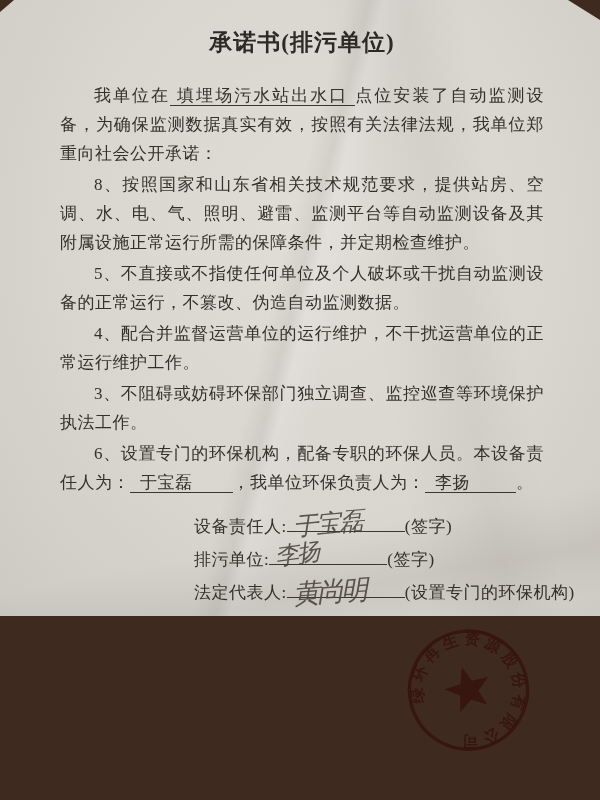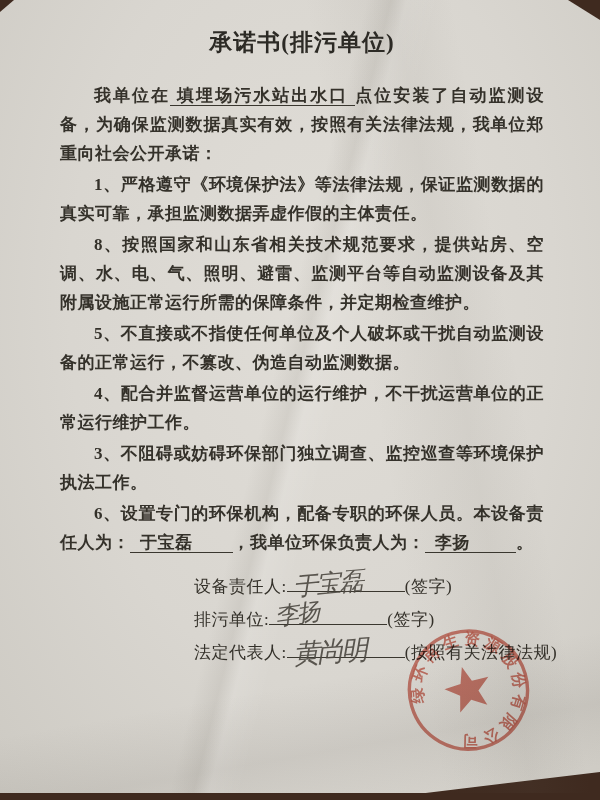--- a/index.html
+++ b/index.html
@@ -2,41 +2,41 @@
 <html><head>
 <meta charset="utf-8">
 <style>
   html,body{margin:0;padding:0;}
   body{
     width:600px;height:800px;overflow:hidden;
     background:#3f2a1f;
     font-family:"Liberation Serif","DejaVu Serif",serif;
     position:relative;
   }
-  .page{position:absolute;inset:0;width:600px;height:793px;}
+  .page{position:absolute;inset:0;width:600px;height:616px;}
   .paper{
     position:absolute;inset:0;
     background:radial-gradient(ellipse at 52% 38%, #e0ddd7 0%, #d9d6d0 55%, #cdcac3 100%);
     clip-path:polygon(14px 0, 568px 0, 600px 20px, 600px 772px, 368px 800px, 0 800px, 0 12px);
   }
   .crease1{position:absolute;inset:0;pointer-events:none;
     background:linear-gradient(104deg, transparent 46%, rgba(110,105,95,0.10) 49%, rgba(255,255,255,0.10) 51%, transparent 55%);}
   .crease2{position:absolute;inset:0;pointer-events:none;
     background:linear-gradient(80deg, transparent 60%, rgba(110,105,95,0.08) 72%, transparent 80%),
                linear-gradient(170deg, transparent 82%, rgba(100,95,88,0.10) 90%, transparent 97%);}
   .sheet{
     position:absolute;left:60px;top:24px;width:484px;
     color:#34312a;
     font-size:17px;line-height:29px;letter-spacing:0.5px;
   }
   .title{
     text-align:center;font-size:23px;font-weight:bold;color:#2c2a25;
     letter-spacing:1px;margin:4px 0 24px 0;
   }
-  .para{margin:2px 0;text-indent:2em;text-align:justify;font-weight:bold;}
+  .para{margin:2px 0;text-indent:2em;text-align:justify;}
   .blank{border-bottom:1.6px solid #3a372f;padding:0 7px;}
   .blank-name1{border-bottom:1.6px solid #3a372f;padding:0 6px 0 10px;padding-right:40px;}
   .blank-name2{border-bottom:1.6px solid #3a372f;padding:0 6px 0 10px;padding-right:46px;}
   .sig-block{margin:10px 0 0 134px;}
   .sig-row{height:33px;line-height:33px;white-space:nowrap;}
   .sig-line{display:inline-block;width:118px;border-bottom:1.7px solid #3a372f;position:relative;height:24px;vertical-align:baseline;}
   .handwrite{
     position:absolute;left:6px;bottom:-9px;
     font-family:cursive;
     font-style:italic;font-size:25px;color:#4b4740;
@@ -58,35 +58,34 @@
 <div class="page">
   <div class="paper"></div>
   <div class="crease1"></div>
   <div class="crease2"></div>
 
   <div class="sheet">
     <div class="title">承诺书(排污单位)</div>
 
     <p class="para"><span>我单位在</span><span class="blank">填埋场污水站出水口</span><span>点位安装了自动监测设备，为确保监测数据真实有效，按照有关法律法规，我单位郑重向社会公开承诺：</span></p>
 
-    <p class="para">1、严格遵守《环境保护法》等法律法规，保证监测数据的真实可靠，承担监测数据弄虚作假的主体责任。</p>
     <p class="para">8、按照国家和山东省相关技术规范要求，提供站房、空调、水、电、气、照明、避雷、监测平台等自动监测设备及其附属设施正常运行所需的保障条件，并定期检查维护。</p>
     <p class="para">5、不直接或不指使任何单位及个人破坏或干扰自动监测设备的正常运行，不篡改、伪造自动监测数据。</p>
     <p class="para">4、配合并监督运营单位的运行维护，不干扰运营单位的正常运行维护工作。</p>
     <p class="para">3、不阻碍或妨碍环保部门独立调查、监控巡查等环境保护执法工作。</p>
 
     <p class="para"><span>6、设置专门的环保机构，配备专职的环保人员。本设备责任人为：</span><span class="blank-name1">于宝磊</span><span>，我单位环保负责人为：</span><span class="blank-name2">李扬</span><span>。</span></p>
 
 
     <div class="sig-block">
       <div class="sig-row"><span>设备责任人:</span><span class="sig-line"><span class="handwrite">于宝磊</span></span><span>(签字)</span></div>
 
       <div class="sig-row"><span>排污单位:</span><span class="sig-line"><span class="handwrite hw2">李扬</span></span><span>(签字)</span></div>
 
-      <div class="sig-row"><span>法定代表人:</span><span class="sig-line"><span class="handwrite hw3">黄尚明</span></span><span>(按照有关法律法规)</span></div>
+      <div class="sig-row"><span>法定代表人:</span><span class="sig-line"><span class="handwrite hw3">黄尚明</span></span><span>(设置专门的环保机构)</span></div>
     </div>
   </div>
 
   <svg class="seal" viewBox="0 0 150 172">
     <circle cx="75" cy="84" r="59" fill="none" stroke="#cd5645" stroke-width="3.4" opacity="0.82"></circle>
     <path d="M75,60 L80.9,75.9 L97.8,76.6 L84.5,87.1 L89.1,103.4 L75,94 L60.9,103.4 L65.5,87.1 L52.2,76.6 L69.1,75.9 Z" fill="#cd5645" opacity="0.82"></path>
     <defs>
       <path id="sealTextPath" d="M 29,84 A 46,46 0 1 1 29,84.05"></path>
     </defs>
     <text font-size="15.5" fill="#cd5645" opacity="0.85" letter-spacing="4.5" font-family="'Liberation Serif','DejaVu Serif',serif" font-weight="bold">

